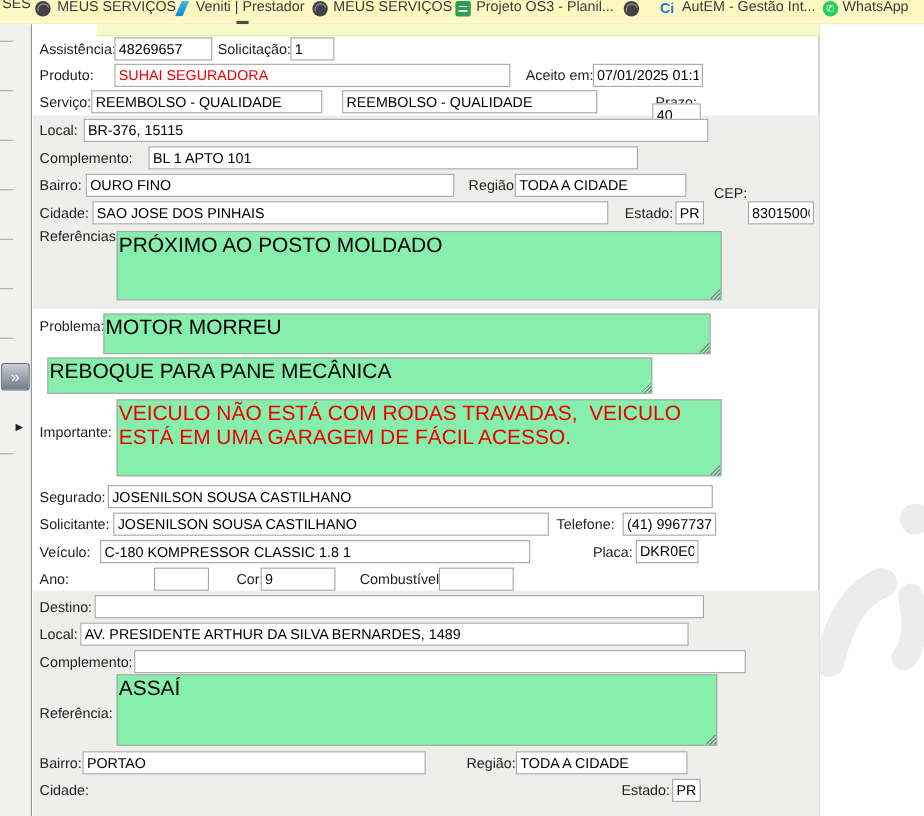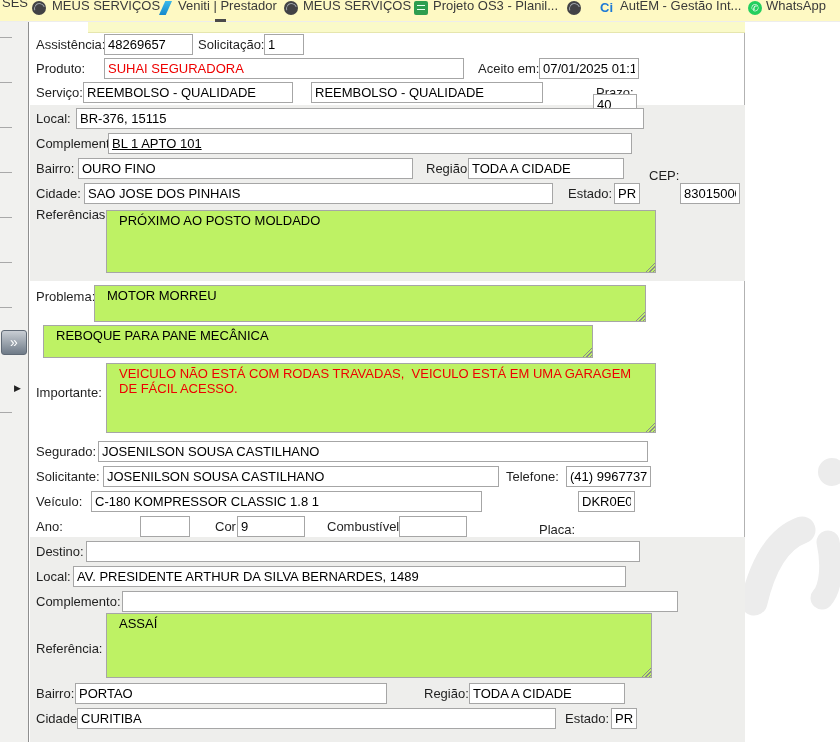--- a/index.html
+++ b/index.html
@@ -38,22 +38,22 @@
   .sec { position:absolute; left:0; width:715px; }
   .sec-b { top:83px; height:176px; background:#eeeeec; }
   .sec-d { top:515px; height:205px; background:#eeeeec; }
   .ystrip { position:absolute; left:58px; top:0; width:657px; height:11px; background:#fafac9; border-bottom:1px solid #e6e6ae; }
   .ytick { position:absolute; left:185px; top:-3px; width:11px; height:4px; background:#4a4a4a; }
 
   .lbl { position:absolute; line-height:17px; color:#1f1f1f; white-space:nowrap; }
   .fld { position:absolute; height:21px; border:1px solid #a6a6a6; background:#fff; padding:1px 3px;
     font-family:"Liberation Sans", sans-serif; font-size:13px; color:#000; outline:none; }
   .fld.red { color:#ee0000; }
-  .ta { position:absolute; border:1px solid #a6a6a6; background:#bef264; padding:2px 12px;
-    font-family:"Liberation Sans", sans-serif; font-size:13px; color:#000; resize:none; outline:none; overflow:hidden; }
+  .ta { position:absolute; border:1px solid #a6a6a6; background:#86efac; padding:2px 1px;
+    font-family:"Liberation Sans", sans-serif; font-size:19px; color:#000; resize:none; outline:none; overflow:hidden; }
   .ta.red { color:#ee0000; }
   .grip { position:absolute; width:9px; height:9px; pointer-events:none;
     background:linear-gradient(135deg, transparent 0 45%, #8a8a8a 45% 53%, transparent 53% 65%, #8a8a8a 65% 73%, transparent 73% 85%, #8a8a8a 85% 93%, transparent 93%); }
 
   .watermark { position:absolute; left:740px; top:420px; pointer-events:none; }
 </style>
 </head>
 <body>
 
 <div class="bmbar">
@@ -133,21 +133,21 @@
   <span class="lbl" style="left:6px; top:62px;">Serviço:</span>
   <input class="fld" style="left: 53px; top: 60px; width: 210px;" value="REEMBOLSO - QUALIDADE">
   <input class="fld" style="left: 281px; top: 60px; width: 232px;" value="REEMBOLSO - QUALIDADE">
   <span class="lbl" style="left:526px; top:62px;margin-left:40px;">Prazo:</span>
   <input class="fld" style="left: 563px; top: 60px; width: 44px; margin-top: 12px;" value="40">
 
   <span class="lbl" style="left:6px; top:88px;">Local:</span>
   <input class="fld" style="left: 46px; top: 86px; width: 568px;" value="BR-376, 15115">
 
   <span class="lbl" style="left:6px; top:113px;">Complemento:</span>
-  <input class="fld" style="left: 78px; top: 111px; width: 524px; text-decoration: underline;" value="BL 1 APTO 101">
+  <input class="fld" style="left: 105px; top: 111px; width: 445px;" value="BL 1 APTO 101">
 
   <span class="lbl" style="left:6px; top:138px;">Bairro:</span>
   <input class="fld" style="left: 48px; top: 136px; width: 335px;" value="OURO FINO">
   <span class="lbl" style="left:396px; top:138px;">Região:</span>
   <input class="fld" style="left: 438px; top: 136px; width: 156px;" value="TODA A CIDADE">
 
   <span class="lbl" style="left:6px; top:163px;">Cidade:</span>
   <input class="fld" style="left: 54px; top: 161px; width: 469px;" value="SAO JOSE DOS PINHAIS">
   <span class="lbl" style="left:538px; top:163px;">Estado:</span>
   <input class="fld" style="left: 584px; top: 161px; width: 26px;" value="PR">
@@ -172,21 +172,21 @@
   <span class="lbl" style="left:6px; top:421px;">Segurado:</span>
   <input class="fld" style="left: 68px; top: 419px; width: 550px;" value="JOSENILSON SOUSA CASTILHANO">
 
   <span class="lbl" style="left:6px; top:446px;">Solicitante:</span>
   <input class="fld" style="left: 73px; top: 444px; width: 396px;" value="JOSENILSON SOUSA CASTILHANO">
   <span class="lbl" style="left:476px; top:446px;">Telefone:</span>
   <input class="fld" style="left: 536px; top: 444px; width: 85px;" value="(41) 996773718">
 
   <span class="lbl" style="left:6px; top:471px;">Veículo:</span>
   <input class="fld" style="left: 61px; top: 469px; width: 391px;" value="C-180 KOMPRESSOR CLASSIC 1.8 1">
-  <span class="lbl" style="left:509px; top:499px;">Placa:</span>
+  <span class="lbl" style="left:509px; top:471px;">Placa:</span>
   <input class="fld" style="left: 548px; top: 469px; width: 57px;" value="DKR0E05">
 
   <span class="lbl" style="left:6px; top:496px;">Ano:</span>
   <input class="fld" style="left: 110px; top: 494px; width: 50px;" value="">
   <span class="lbl" style="left:185px; top:496px;">Cor:</span>
   <input class="fld" style="left: 207px; top: 494px; width: 68px;" value="9">
   <span class="lbl" style="left:297px; top:496px;">Combustível:</span>
   <input class="fld" style="left: 369px; top: 494px; width: 68px;" value="">
 
   <span class="lbl" style="left:6px; top:521px;">Destino:</span>
@@ -201,16 +201,15 @@
   <span class="lbl" style="left:6px; top:618px;">Referência:</span>
   <textarea class="ta" style="left: 76px; top: 591px; width: 546px; height: 65px;">ASSAÍ</textarea>
   <span class="grip" style="left:612px; top:646px;"></span>
 
   <span class="lbl" style="left:6px; top:663px;">Bairro:</span>
   <input class="fld" style="left: 45px; top: 661px; width: 312px;" value="PORTAO">
   <span class="lbl" style="left:394px; top:663px;">Região:</span>
   <input class="fld" style="left: 439px; top: 661px; width: 156px;" value="TODA A CIDADE">
 
   <span class="lbl" style="left:6px; top:688px;">Cidade:</span>
-  <input class="fld" style="left: 47px; top: 686px; width: 479px;" value="CURITIBA">
   <span class="lbl" style="left:535px; top:688px;">Estado:</span>
   <input class="fld" style="left: 581px; top: 686px; width: 26px;" value="PR">
 </div>
 
 </body></html>

